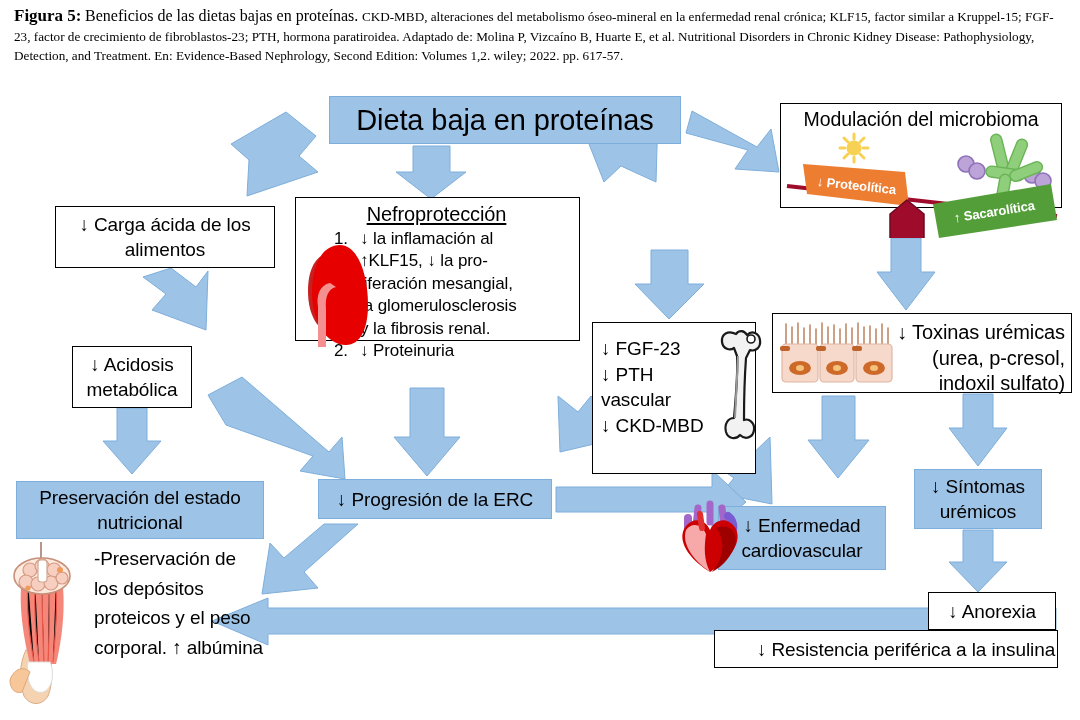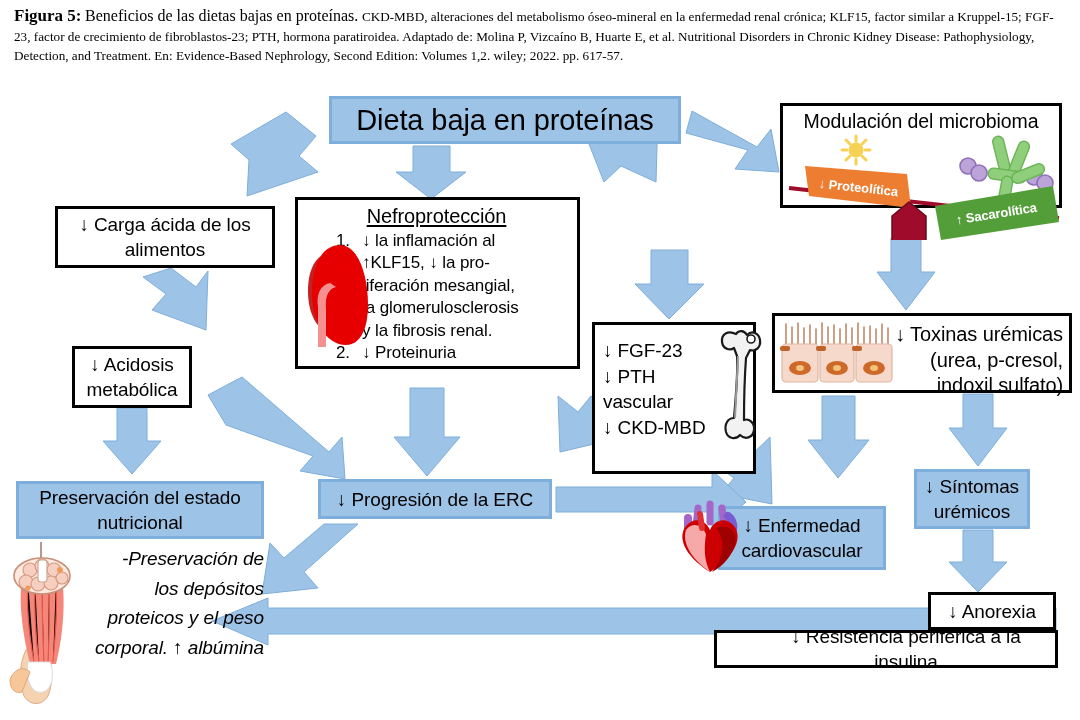--- a/index.html
+++ b/index.html
@@ -18,21 +18,21 @@
     font-size: 14.2px; line-height: 19.5px; color: #000;
     text-align: left;
   }
   .caption .figlabel { font-weight: bold; font-size: 17px; }
   .caption .figtitle { font-size: 16px; }
   .caption .figrest  { font-size: 13.2px; }
 
   
   .box {
     position: absolute;
-    border: 3px solid #000000;
+    border: 1px solid #000000;
     background: #ffffff;
     display: flex; align-items: center; justify-content: center;
     text-align: center;
     font-size: 19px; line-height: 25px; color: #000;
     letter-spacing: -0.1px;
   }
   .box.filled { background: #9dc3e6; border-color: #7eaedb; }
   .box.plain  { border: none; background: transparent; }
 
   
@@ -44,29 +44,28 @@
     left: 329px; top: 96px; width: 352px; height: 48px;
     font-size: 29px; line-height: 32px;
   }
 
   
   #acid-box      { left: 55px;  top: 206px; width: 220px; height: 62px; }
   #acidosis-box  { left: 72px;  top: 346px; width: 120px; height: 62px; }
   #nutri-box     { left: 16px;  top: 481px; width: 248px; height: 58px; font-size: 19px; }
   #nutri-note    {
     left: 16px; top: 540px; width: 248px; height: 175px;
-    display: block; text-align: right; border: none; background: transparent;
+    display: block; text-align: left; border: none; background: transparent;
     font-size: 19px; line-height: 29.5px;
     padding: 4px 0 0 78px;
-    font-style: italic;
   }
 
   
   #nefro-box {
-    left: 295px; top: 197px; width: 285px; height: 172px;
+    left: 295px; top: 197px; width: 285px; height: 144px;
     display: block; text-align: left; padding: 4px 8px 0 0;
   }
   #nefro-title {
     text-align: center; font-size: 20px; text-decoration: underline;
     text-underline-offset: 2px; margin-bottom: 1px; padding-left: 6px;
   }
   #nefro-list { list-style: none; font-size: 17px; line-height: 22.4px; }
   #nefro-list li { display: flex; padding-left: 38px; }
   #nefro-list li .num { width: 26px; flex: none; }
   #nefro-list li .txt { flex: 1; }
@@ -90,21 +89,21 @@
     text-align: center; font-size: 19.5px; line-height: 26px;
     text-underline-offset: 2px; padding-top: 2px;
   }
   #micro-art { position: absolute; left: 0; top: 24px; width: 282px; height: 110px; }
 
   #toxinas-box {
     left: 772px; top: 313px; width: 300px; height: 80px;
     display: block; text-align: right; padding: 6px 6px 0 0;
     font-size: 20px; line-height: 25.5px;
   }
-  #sintomas-box { left: 914px; top: 469px; width: 116px; height: 60px; }
+  #sintomas-box { left: 914px; top: 469px; width: 128px; height: 60px; }
   #anorexia-box { left: 928px; top: 592px; width: 128px; height: 38px; font-size: 19px; }
   #insulina-box { left: 714px; top: 630px; width: 344px; height: 38px; font-size: 19px; padding-left: 40px; }
 
   
   #cardio-box { left: 718px; top: 506px; width: 168px; height: 64px; font-size: 19px; }
 
   
   .pic { position: absolute; pointer-events: none; }
   #kidney-pic  { left: 302px; top: 235px; width: 72px;  height: 120px; }
   #bone-pic    { left: 718px; top: 326px; width: 44px;  height: 128px; }

